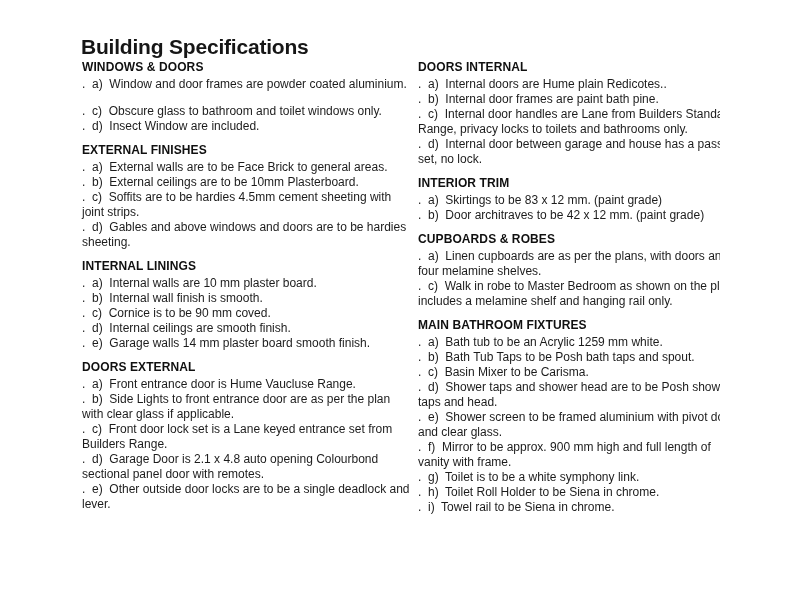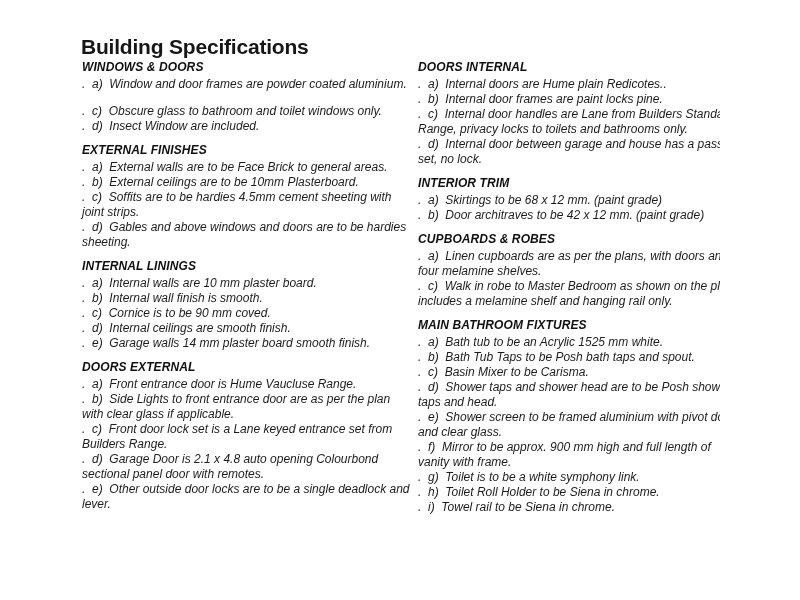--- a/index.html
+++ b/index.html
@@ -26,21 +26,21 @@
   }
   .columns {
     position: absolute;
     left: 82px;
     top: 60px;
     display: flex;
   }
   .col { box-sizing: border-box; }
   .col-left  { width: 336px; padding-right: 6px; }
   .col-right { width: 330px; }
-  .section { margin-bottom: 9px; font-style: italic; }
+  .section { margin-bottom: 9px; }
   .section-heading {
     font-size: 12px;
     line-height: 15px;
     font-weight: bold;
     color: #101010;
     letter-spacing: 0.1px;
     margin-bottom: 2px;
   }
   .item {
     font-size: 12px;
@@ -91,41 +91,41 @@
           <div class="item">.  d)  Garage Door is 2.1 x 4.8 auto opening Colourbond
 sectional panel door with remotes.</div>
           <div class="item">.  e)  Other outside door locks are to be a single deadlock and
 lever.</div>
         </section>
       </div>
       <div class="col col-right">
         <section class="section">
           <div class="section-heading">DOORS INTERNAL</div>
           <div class="item">.  a)  Internal doors are Hume plain Redicotes..</div>
-          <div class="item">.  b)  Internal door frames are paint locks pine.</div>
+          <div class="item">.  b)  Internal door frames are paint bath pine.</div>
           <div class="item">.  c)  Internal door handles are Lane from Builders Standard
 Range, privacy locks to toilets and bathrooms only.</div>
           <div class="item">.  d)  Internal door between garage and house has a passage
 set, no lock.</div>
         </section>
         <section class="section">
           <div class="section-heading">INTERIOR TRIM</div>
-          <div class="item">.  a)  Skirtings to be 68 x 12 mm. (paint grade)</div>
+          <div class="item">.  a)  Skirtings to be 83 x 12 mm. (paint grade)</div>
           <div class="item">.  b)  Door architraves to be 42 x 12 mm. (paint grade)</div>
         </section>
         <section class="section">
           <div class="section-heading">CUPBOARDS &amp; ROBES</div>
           <div class="item">.  a)  Linen cupboards are as per the plans, with doors and
 four melamine shelves.</div>
           <div class="item">.  c)  Walk in robe to Master Bedroom as shown on the plan,
 includes a melamine shelf and hanging rail only.</div>
         </section>
         <section class="section">
           <div class="section-heading">MAIN BATHROOM FIXTURES</div>
-          <div class="item">.  a)  Bath tub to be an Acrylic 1525 mm white.</div>
+          <div class="item">.  a)  Bath tub to be an Acrylic 1259 mm white.</div>
           <div class="item">.  b)  Bath Tub Taps to be Posh bath taps and spout.</div>
           <div class="item">.  c)  Basin Mixer to be Carisma.</div>
           <div class="item">.  d)  Shower taps and shower head are to be Posh shower
 taps and head.</div>
           <div class="item">.  e)  Shower screen to be framed aluminium with pivot door
 and clear glass.</div>
           <div class="item">.  f)  Mirror to be approx. 900 mm high and full length of
 vanity with frame.</div>
           <div class="item">.  g)  Toilet is to be a white symphony link.</div>
           <div class="item">.  h)  Toilet Roll Holder to be Siena in chrome.</div>

